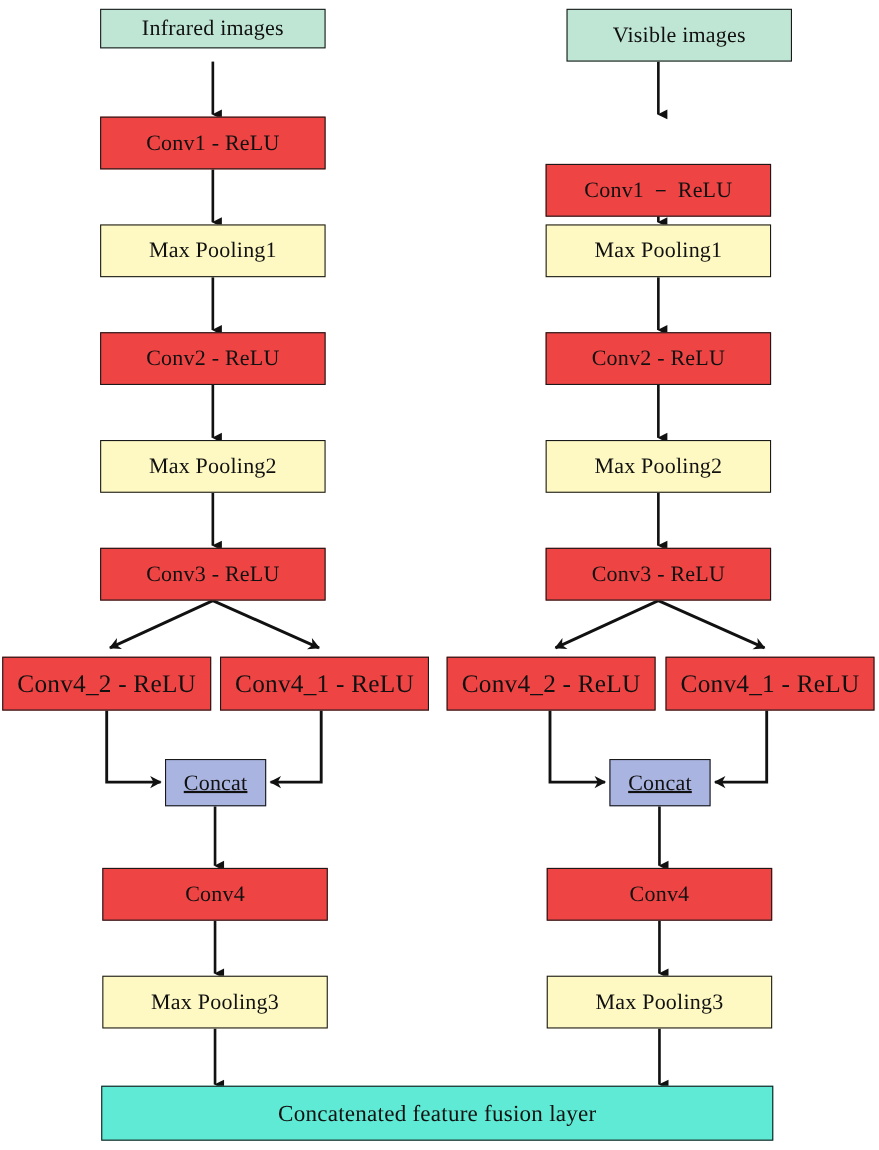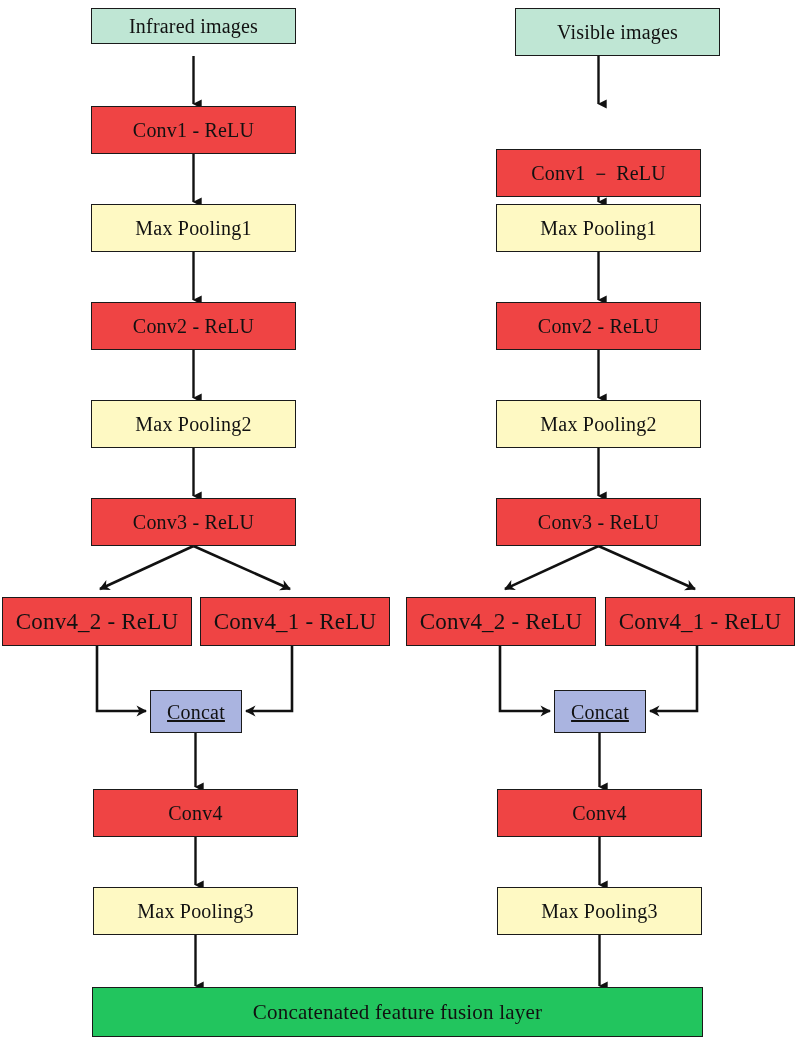--- a/index.html
+++ b/index.html
@@ -15,21 +15,21 @@
     font-family:"Liberation Serif","DejaVu Serif",serif;
     font-size:20px;
     line-height:1;
     white-space:nowrap;
     letter-spacing:0.2px;
     z-index:3;
   }
   .node.small{font-size:23px;}
   .node.fusion{font-size:21px;}
   .n-green{background:#bfe6d4;}
-  .n-green-deep{background:#22c55e;}
+  .n-green-deep{background:#5eead4;}
   .n-yellow{background:#ef4444;}
   .n-red{background:#fef9c3;}
   .n-blue{background:#aab4e0;text-decoration:underline;}
 </style>
 </head>
 <body>
 
 <div id="stage">
 
   <svg class="wires" viewBox="0 0 799 1045">

